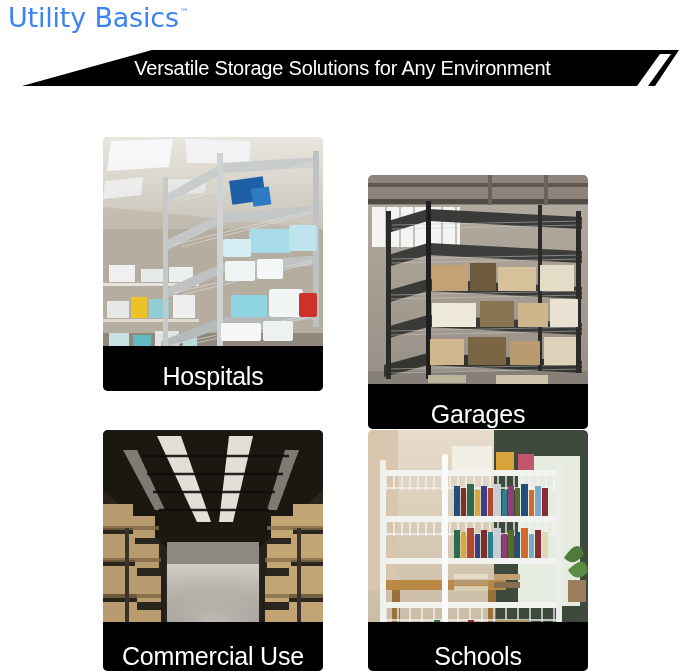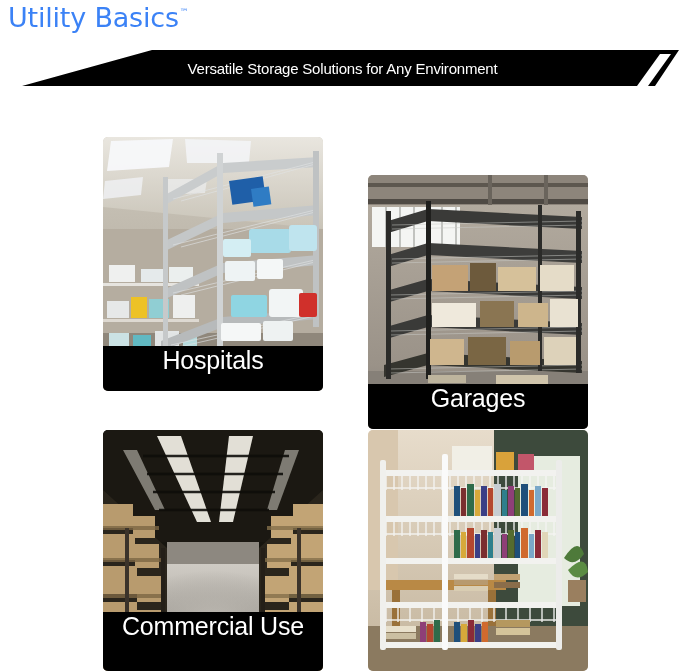--- a/index.html
+++ b/index.html
@@ -52,21 +52,21 @@
     top: 50px;
     width: 679px;
     height: 36px;
     display: flex;
     align-items: center;
     justify-content: center;
     padding-left: 6px;
     box-sizing: border-box;
     color: #ffffff;
     font-family: "Liberation Sans", sans-serif;
-    font-size: 15px;
+    font-size: 20px;
     font-weight: 400;
     letter-spacing: -0.2px;
     white-space: nowrap;
   }
 
   
   .card {
     position: absolute;
     width: 220px;
     overflow: hidden;
@@ -90,30 +90,30 @@
 
   .card-label {
     position: absolute;
     left: 0;
     right: 0;
     bottom: 0;
     height: 45px;
     background: #000000;
     color: #ffffff;
     display: flex;
-    align-items: flex-start;
+    align-items: flex-end;
     justify-content: center;
     font-family: "Liberation Sans", sans-serif;
     font-size: 25px;
     font-weight: 400;
     letter-spacing: -0.2px;
     white-space: nowrap;
   }
   #card-commercial .card-label,
-  #card-schools .card-label { height: 59px; }
+  #card-schools .card-label { height: 49px; }
 </style>
 </head>
 <body>
 
 <div id="brand-logo"><span>Utility Basics</span><span class="tm">™</span></div>
 
 <div id="headline-banner"></div>
 <div id="headline-text">Versatile Storage Solutions for Any Environment</div>
 
 <div class="card" id="card-hospitals">
@@ -478,13 +478,16 @@
         <rect x="86" y="192" width="6" height="20" fill="#1f4f7a"></rect>
         <rect x="93" y="194" width="6" height="18" fill="#d7a93a"></rect>
         <rect x="100" y="190" width="6" height="22" fill="#8a2b38"></rect>
         <rect x="107" y="194" width="6" height="18" fill="#3b3f86"></rect>
         <rect x="114" y="192" width="6" height="20" fill="#d06a2e"></rect>
         <rect x="128" y="190" width="34" height="7" fill="#b5985f"></rect>
         <rect x="128" y="198" width="34" height="7" fill="#d5c49a"></rect>
       </g>
     </svg>
   </div>
+  <div class="card-label">
+    <span>Schools</span>
+  </div>
 </div>
 
 </body></html>

